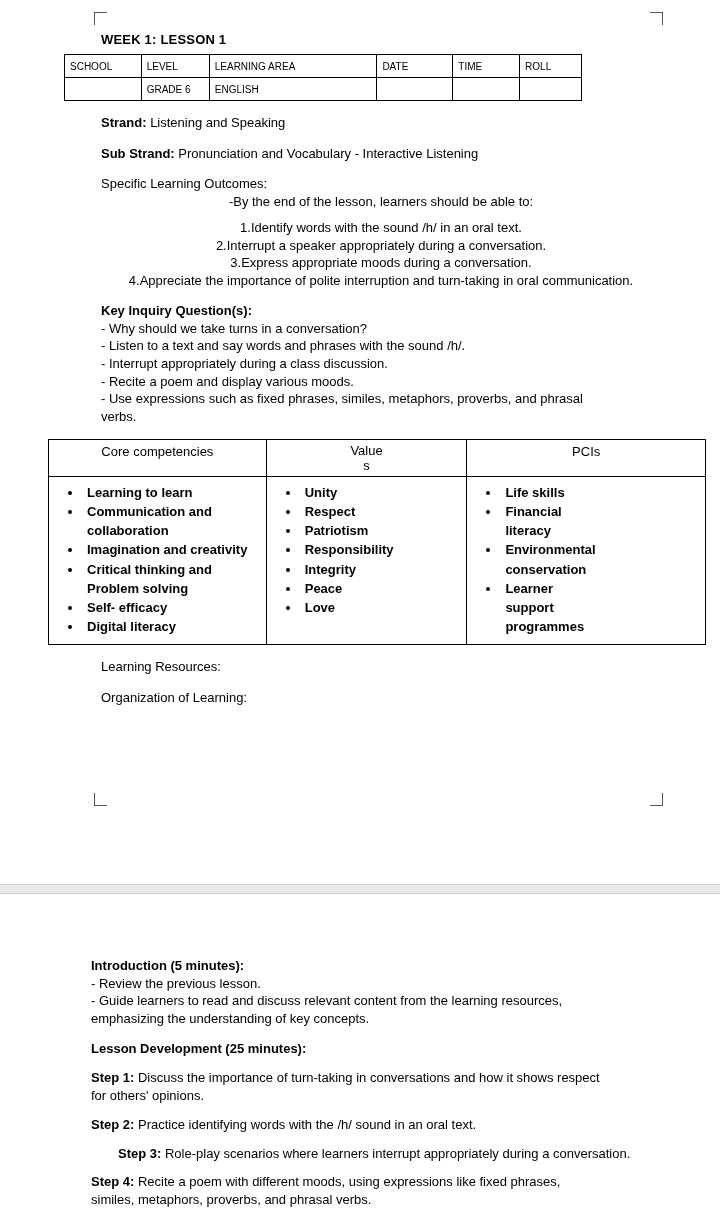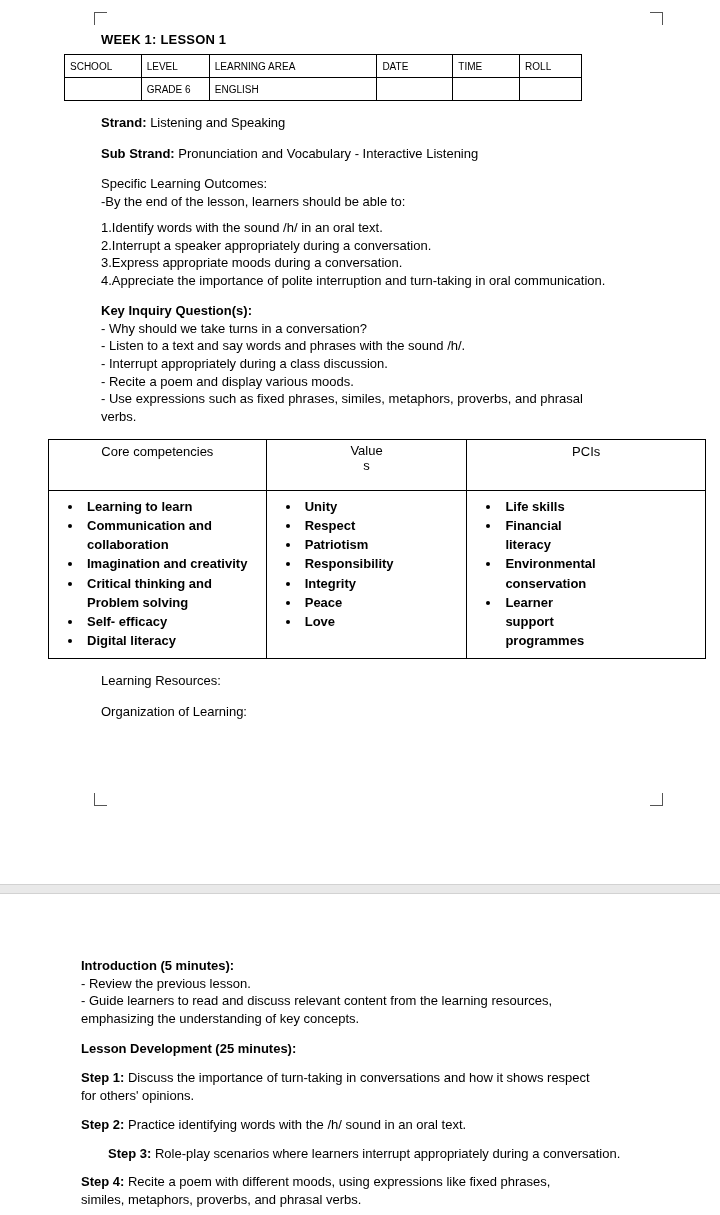--- a/index.html
+++ b/index.html
@@ -72,39 +72,39 @@
   .c-la     { width: 230px; }
   .c-date   { width: 92px; }
   .c-time   { width: 78px; }
   .c-roll   { width: 68px; }
 
   p.line {
     margin: 0;
     line-height: 1.35;
   }
   .blk { margin-top: 13px; }
-  .blk-sm { margin-top: 9px; }
+  .blk-sm { margin-top: 9px; text-align: center; }
   b.lbl { font-weight: bold; }
 
   .numlist p { margin: 0; line-height: 1.35; }
 
   table.comp {
     border-collapse: collapse;
     width: 658px;
     margin-top: 14px;
     font-size: 13px;
   }
   table.comp th, table.comp td {
     border: 1px solid #000;
     vertical-align: top;
   }
   table.comp th {
     font-weight: normal;
     text-align: center;
-    padding: 4px 4px 16px 4px;
+    padding: 4px 4px 2px 4px;
   }
   table.comp td { padding: 6px 4px 8px 4px; }
   table.comp ul {
     margin: 0;
     padding-left: 30px;
     font-weight: bold;
   }
   table.comp li {
     line-height: 1.47;
     padding-left: 4px;
@@ -230,21 +230,21 @@
       <p class="line">Organization of Learning:</p>
     </div>
 
   </div>
 </div>
 
 <div class="gap"></div>
 
 <div class="page page2">
 
-  <div class="content" style="top:63px; left:81px;">
+  <div class="content" style="top:63px; left:91px;">
 
     <div>
       <p class="line" style="font-weight:bold;">Introduction (5 minutes):</p>
       <p class="line">- Review the previous lesson.</p>
       <p class="line" style="width:512px;">- Guide learners to read and discuss relevant content from the learning resources, emphasizing the understanding of key concepts.</p>
     </div>
 
     <div class="blk">
       <p class="line" style="font-weight:bold;">Lesson Development (25 minutes):</p>
 

